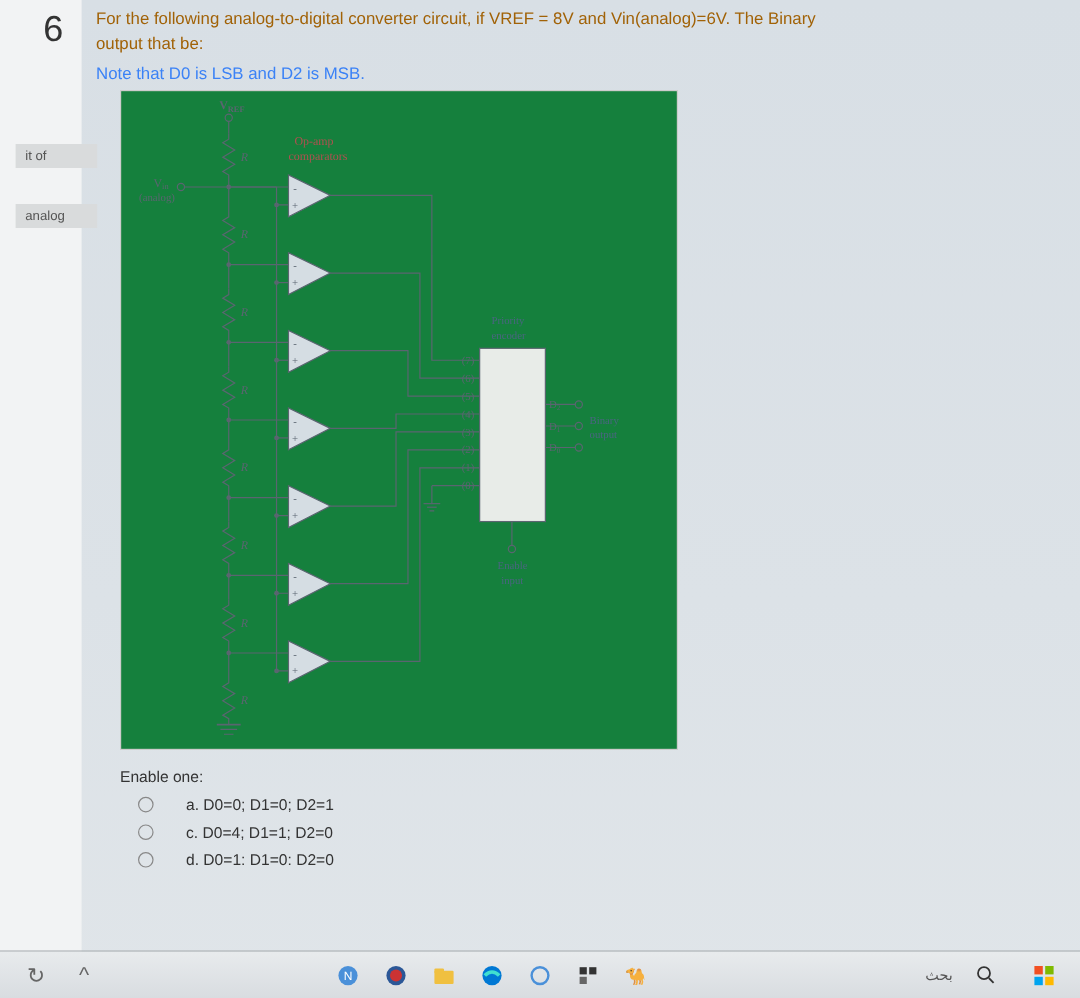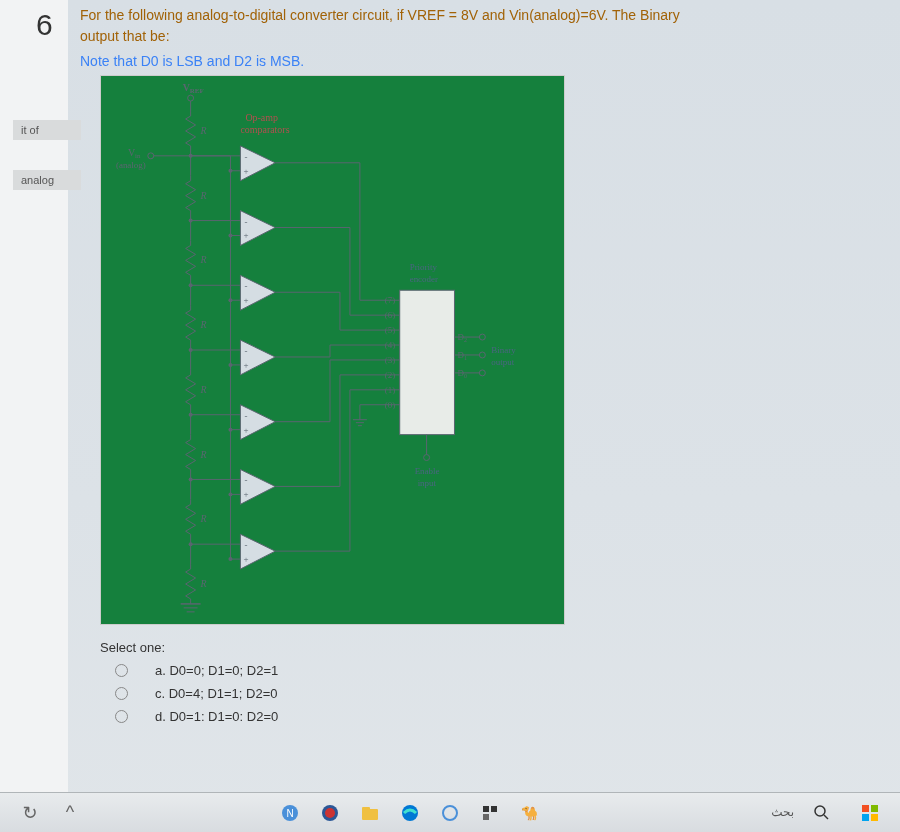--- a/index.html
+++ b/index.html
@@ -132,21 +132,20 @@
       flex: 1;
     }
     .taskbar-right {
       display: flex;
       align-items: center;
       gap: 8px;
     }
     .search-text {
       font-size: 12px;
       color: #555;
-      font-family: Liberation Serif, serif;
     }
     .diagram-label {
       font-family: 'Times New Roman', serif;
       font-size: 10px;
       fill: #5a6570;
     }
     .diagram-label-small {
       font-family: 'Times New Roman', serif;
       font-size: 9px;
       fill: #5a6570;
@@ -335,21 +334,21 @@
       <circle cx="383" cy="298" r="3" fill="none" stroke="#5a6570" stroke-width="1"></circle>
       <text x="358" y="265" class="diagram-label-small"><tspan>D</tspan><tspan font-size="6" dy="2">2</tspan></text>
       <text x="358" y="283" class="diagram-label-small"><tspan>D</tspan><tspan font-size="6" dy="2">1</tspan></text>
       <text x="358" y="301" class="diagram-label-small"><tspan>D</tspan><tspan font-size="6" dy="2">0</tspan></text>
       <text x="392" y="278" class="diagram-label-blue">Binary</text>
       <text x="392" y="290" class="diagram-label-blue">output</text>
     </svg>
   </div>
 
   <div class="answer-section">
-    <div class="select-one">Select one:</div>
+    <div class="select-one">Enable one:</div>
     <div class="answer-option">
       <div class="radio"></div>
       <div class="option-text">a. D0=0; D1=0; D2=1</div>
     </div>
     <div class="answer-option">
       <div class="radio"></div>
       <div class="option-text">c. D0=4; D1=1; D2=0</div>
     </div>
     <div class="answer-option">
       <div class="radio"></div>

